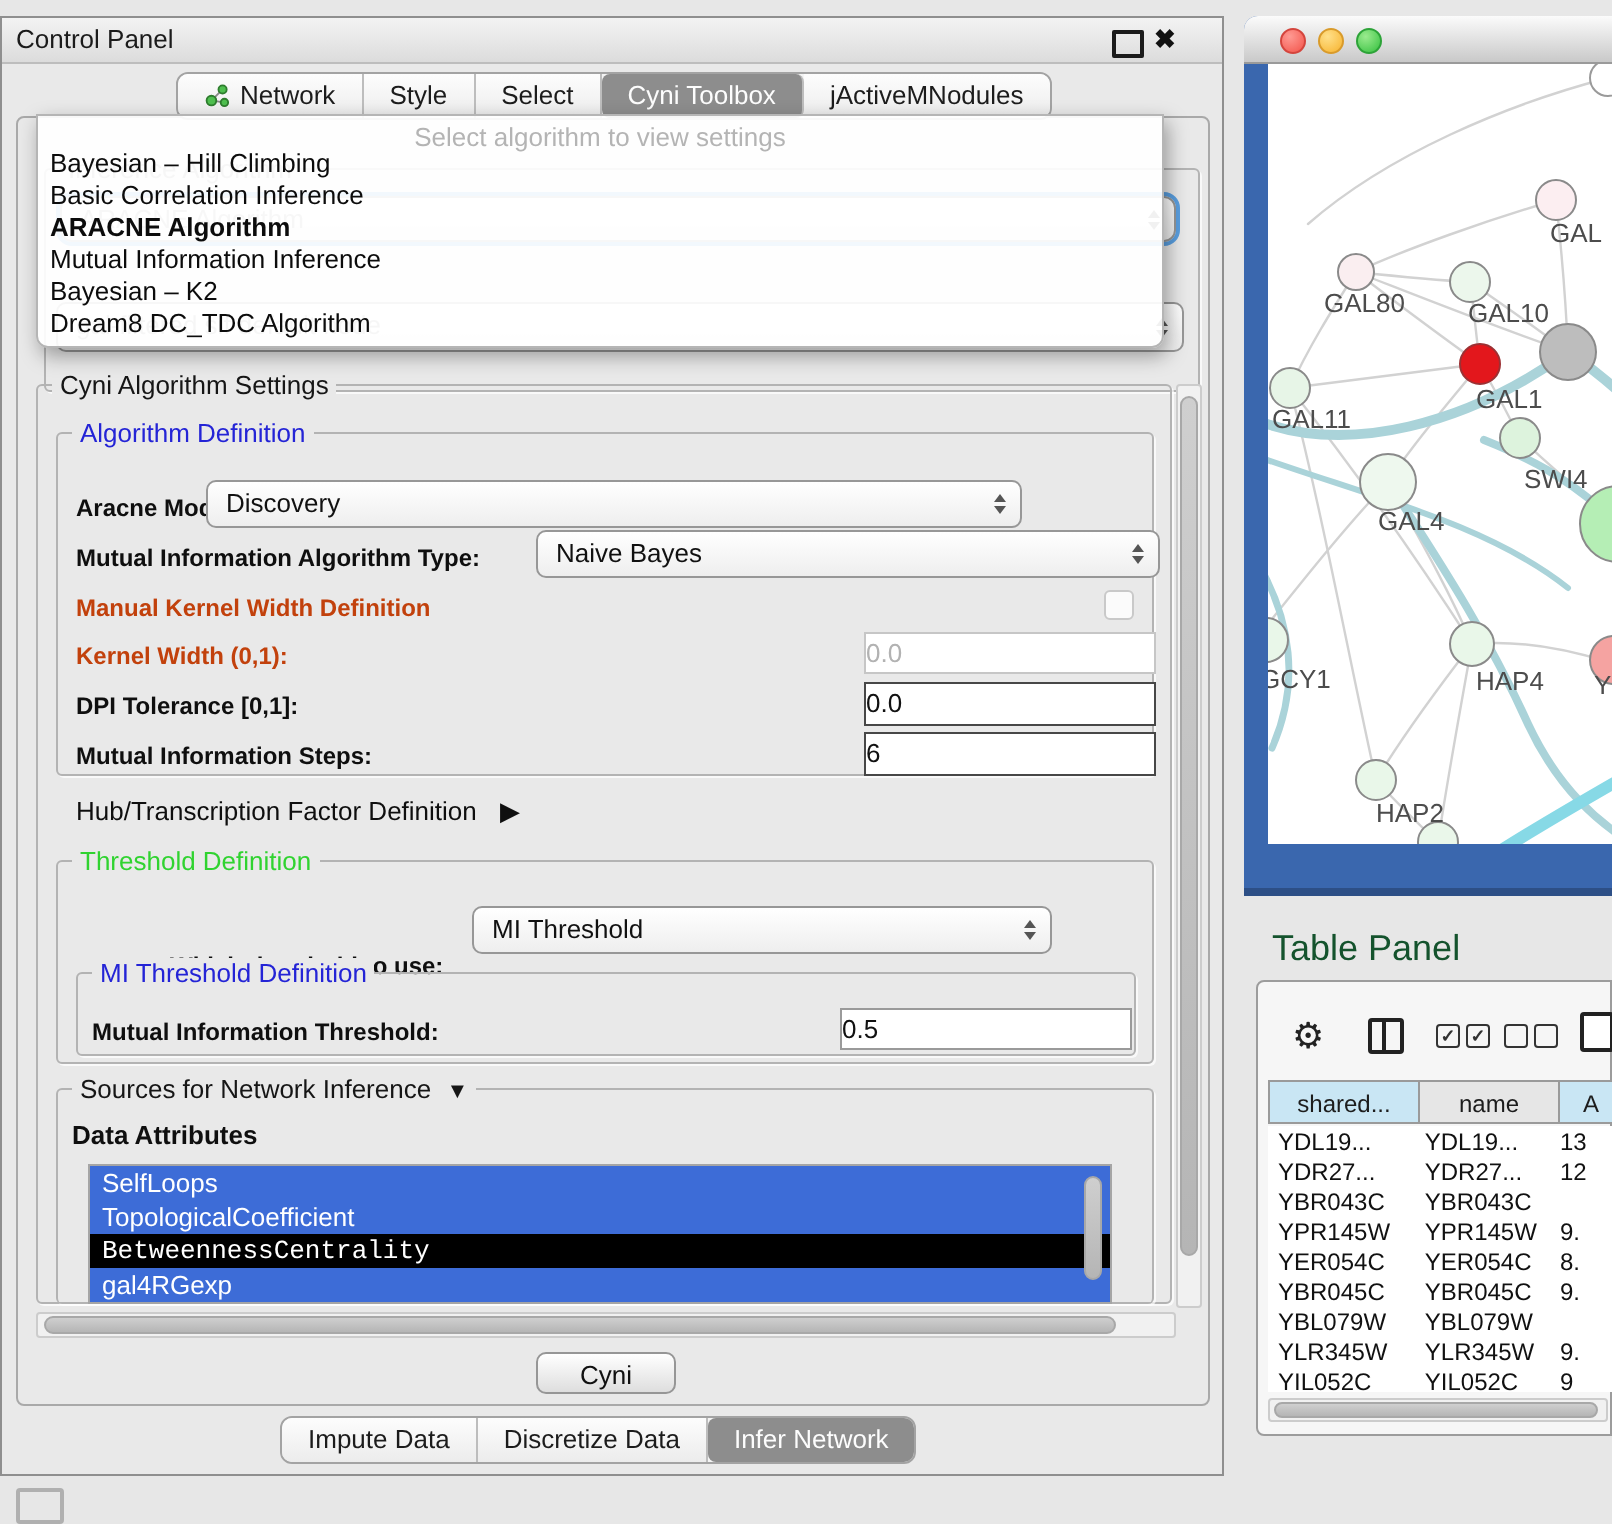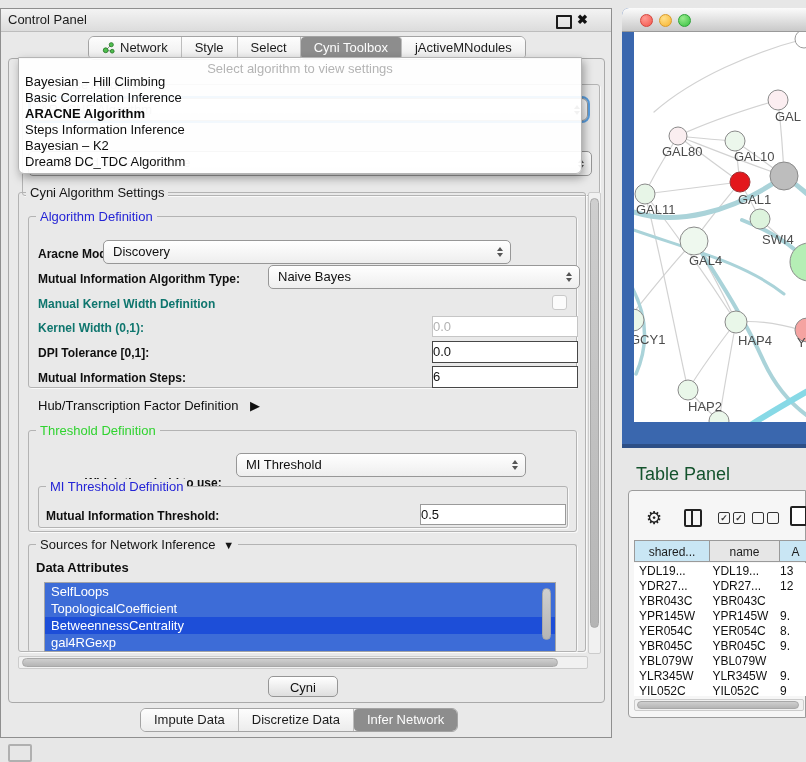--- a/index.html
+++ b/index.html
@@ -26,21 +26,21 @@
   .content-panel{position:absolute;left:8px;top:58px;width:597px;height:645px;background:#e9e9e9;
                  border:1px solid #a9a9a9;border-radius:4px;box-sizing:border-box;}
   
   .groupbox{position:absolute;border:1px solid #b3b3b3;border-radius:3px;box-sizing:border-box;
             box-shadow:1px 1px 0 rgba(255,255,255,.7);}
   .gtitle{position:absolute;background:#e9e9e9;padding:0 4px;font-size:13px;color:#161616;white-space:nowrap;}
   .gtitle.blue{color:#2424d6;}
   .gtitle.green{color:#30d330;}
   .lbl{position:absolute;font-size:12px;font-weight:bold;color:#0f0f0f;white-space:nowrap;}
   .lbl.plain{font-weight:normal;font-size:13px;}
-  .lbl.disabled{color:#0f766e;}
+  .lbl.disabled{color:#c2410c;}
   .combo{position:absolute;background:linear-gradient(#ffffff,#eeeeee);border:1px solid #979797;
          border-radius:5px;font-size:13px;color:#111;box-sizing:border-box;padding:3px 22px 0 9px;}
   .spin{position:absolute;right:7px;top:50%;transform:translateY(-50%);display:flex;flex-direction:column;gap:2px;}
   .tri-up{width:0;height:0;border-left:3.5px solid transparent;border-right:3.5px solid transparent;border-bottom:4.5px solid #555;}
   .tri-dn{width:0;height:0;border-left:3.5px solid transparent;border-right:3.5px solid transparent;border-top:4.5px solid #555;}
   .field{position:absolute;background:#fff;border:1px solid #9a9a9a;font-size:13px;color:#111;
          text-align:left;box-sizing:border-box;padding:2px 5px 0 0;}
   .field.strong{border:1.5px solid #474747;}
   .field.disabled{border-color:#c6c6c6;color:#b2b2b2;}
   .checkbox{position:absolute;width:13px;height:13px;border:1px solid #c9c9c9;border-radius:3px;background:#fbfbfb;}
@@ -199,21 +199,21 @@
 
   <div class="groupbox" style="left:28px;top:544px;width:549px;height:108px;border-bottom:none;"></div>
   <div class="gtitle" style="left:36px;top:537px;">
     <span>Sources for Network Inference</span>
     <span style="font-size:11px;margin-left:4px;">▼</span>
   </div>
   <div class="lbl" style="left:36px;top:560px;font-size:13px;">Data Attributes</div>
   <div class="attr-list" id="attr-list">
       <div class="attr-item" style="background: rgb(61, 108, 215);">SelfLoops</div>
       <div class="attr-item" style="background: rgb(61, 108, 215);">TopologicalCoefficient</div>
-      <div class="attr-item" style="background: #1d4ed8;">BetweennessCentrality</div>
+      <div class="attr-item" style="background: #000000; font-family: Liberation Mono, monospace;">BetweennessCentrality</div>
       <div class="attr-item" style="background: rgb(61, 108, 215);">gal4RGexp</div>
     </div>
   <div class="sb-thumb" style="left:542px;top:588px;width:9px;height:52px;"></div>
 
   <div class="sb-track" style="left:588px;top:192px;width:13px;height:462px;"></div>
   <div class="sb-thumb" style="left:590px;top:198px;width:9px;height:430px;"></div>
   <div class="sb-track" style="left:18px;top:656px;width:570px;height:13px;"></div>
   <div class="sb-thumb" style="left:22px;top:658px;width:536px;height:9px;"></div>
 
   <div class="push-btn" style="left:268px;top:676px;width:70px;height:21px;">Cyni</div>
@@ -230,21 +230,21 @@
     </div>
 
   <div class="abs" style="left:8px;top:744px;width:20px;height:14px;border:2px solid #b0b0b0;border-radius:2px;"></div>
 
   <div class="popup">
     <div class="popup-header">Select algorithm to view settings</div>
     <div id="popup-items">
         <div class="popup-item" style="top: 16px;">Bayesian – Hill Climbing</div>
         <div class="popup-item" style="top: 32px;">Basic Correlation Inference</div>
         <div class="popup-item" style="top: 48px; font-weight: bold;">ARACNE Algorithm</div>
-        <div class="popup-item" style="top: 64px;">Steps Information Inference</div>
+        <div class="popup-item" style="top: 64px;">Mutual Information Inference</div>
         <div class="popup-item" style="top: 80px;">Bayesian – K2</div>
         <div class="popup-item" style="top: 96px;">Dream8 DC_TDC Algorithm</div>
       </div>
   </div>
 
   <div class="net-window"></div>
   <div class="net-titlebar"></div>
   <span class="light" style="left:640px;background:radial-gradient(circle at 35% 30%,#ff9a93,#f3544a);border:1px solid #d4453d;"></span>
   <span class="light" style="left:659px;background:radial-gradient(circle at 35% 30%,#ffe08a,#f7b32e);border:1px solid #d99b2b;"></span>
   <span class="light" style="left:678px;background:radial-gradient(circle at 35% 30%,#9aeb8e,#35c03f);border:1px solid #2da338;"></span>

